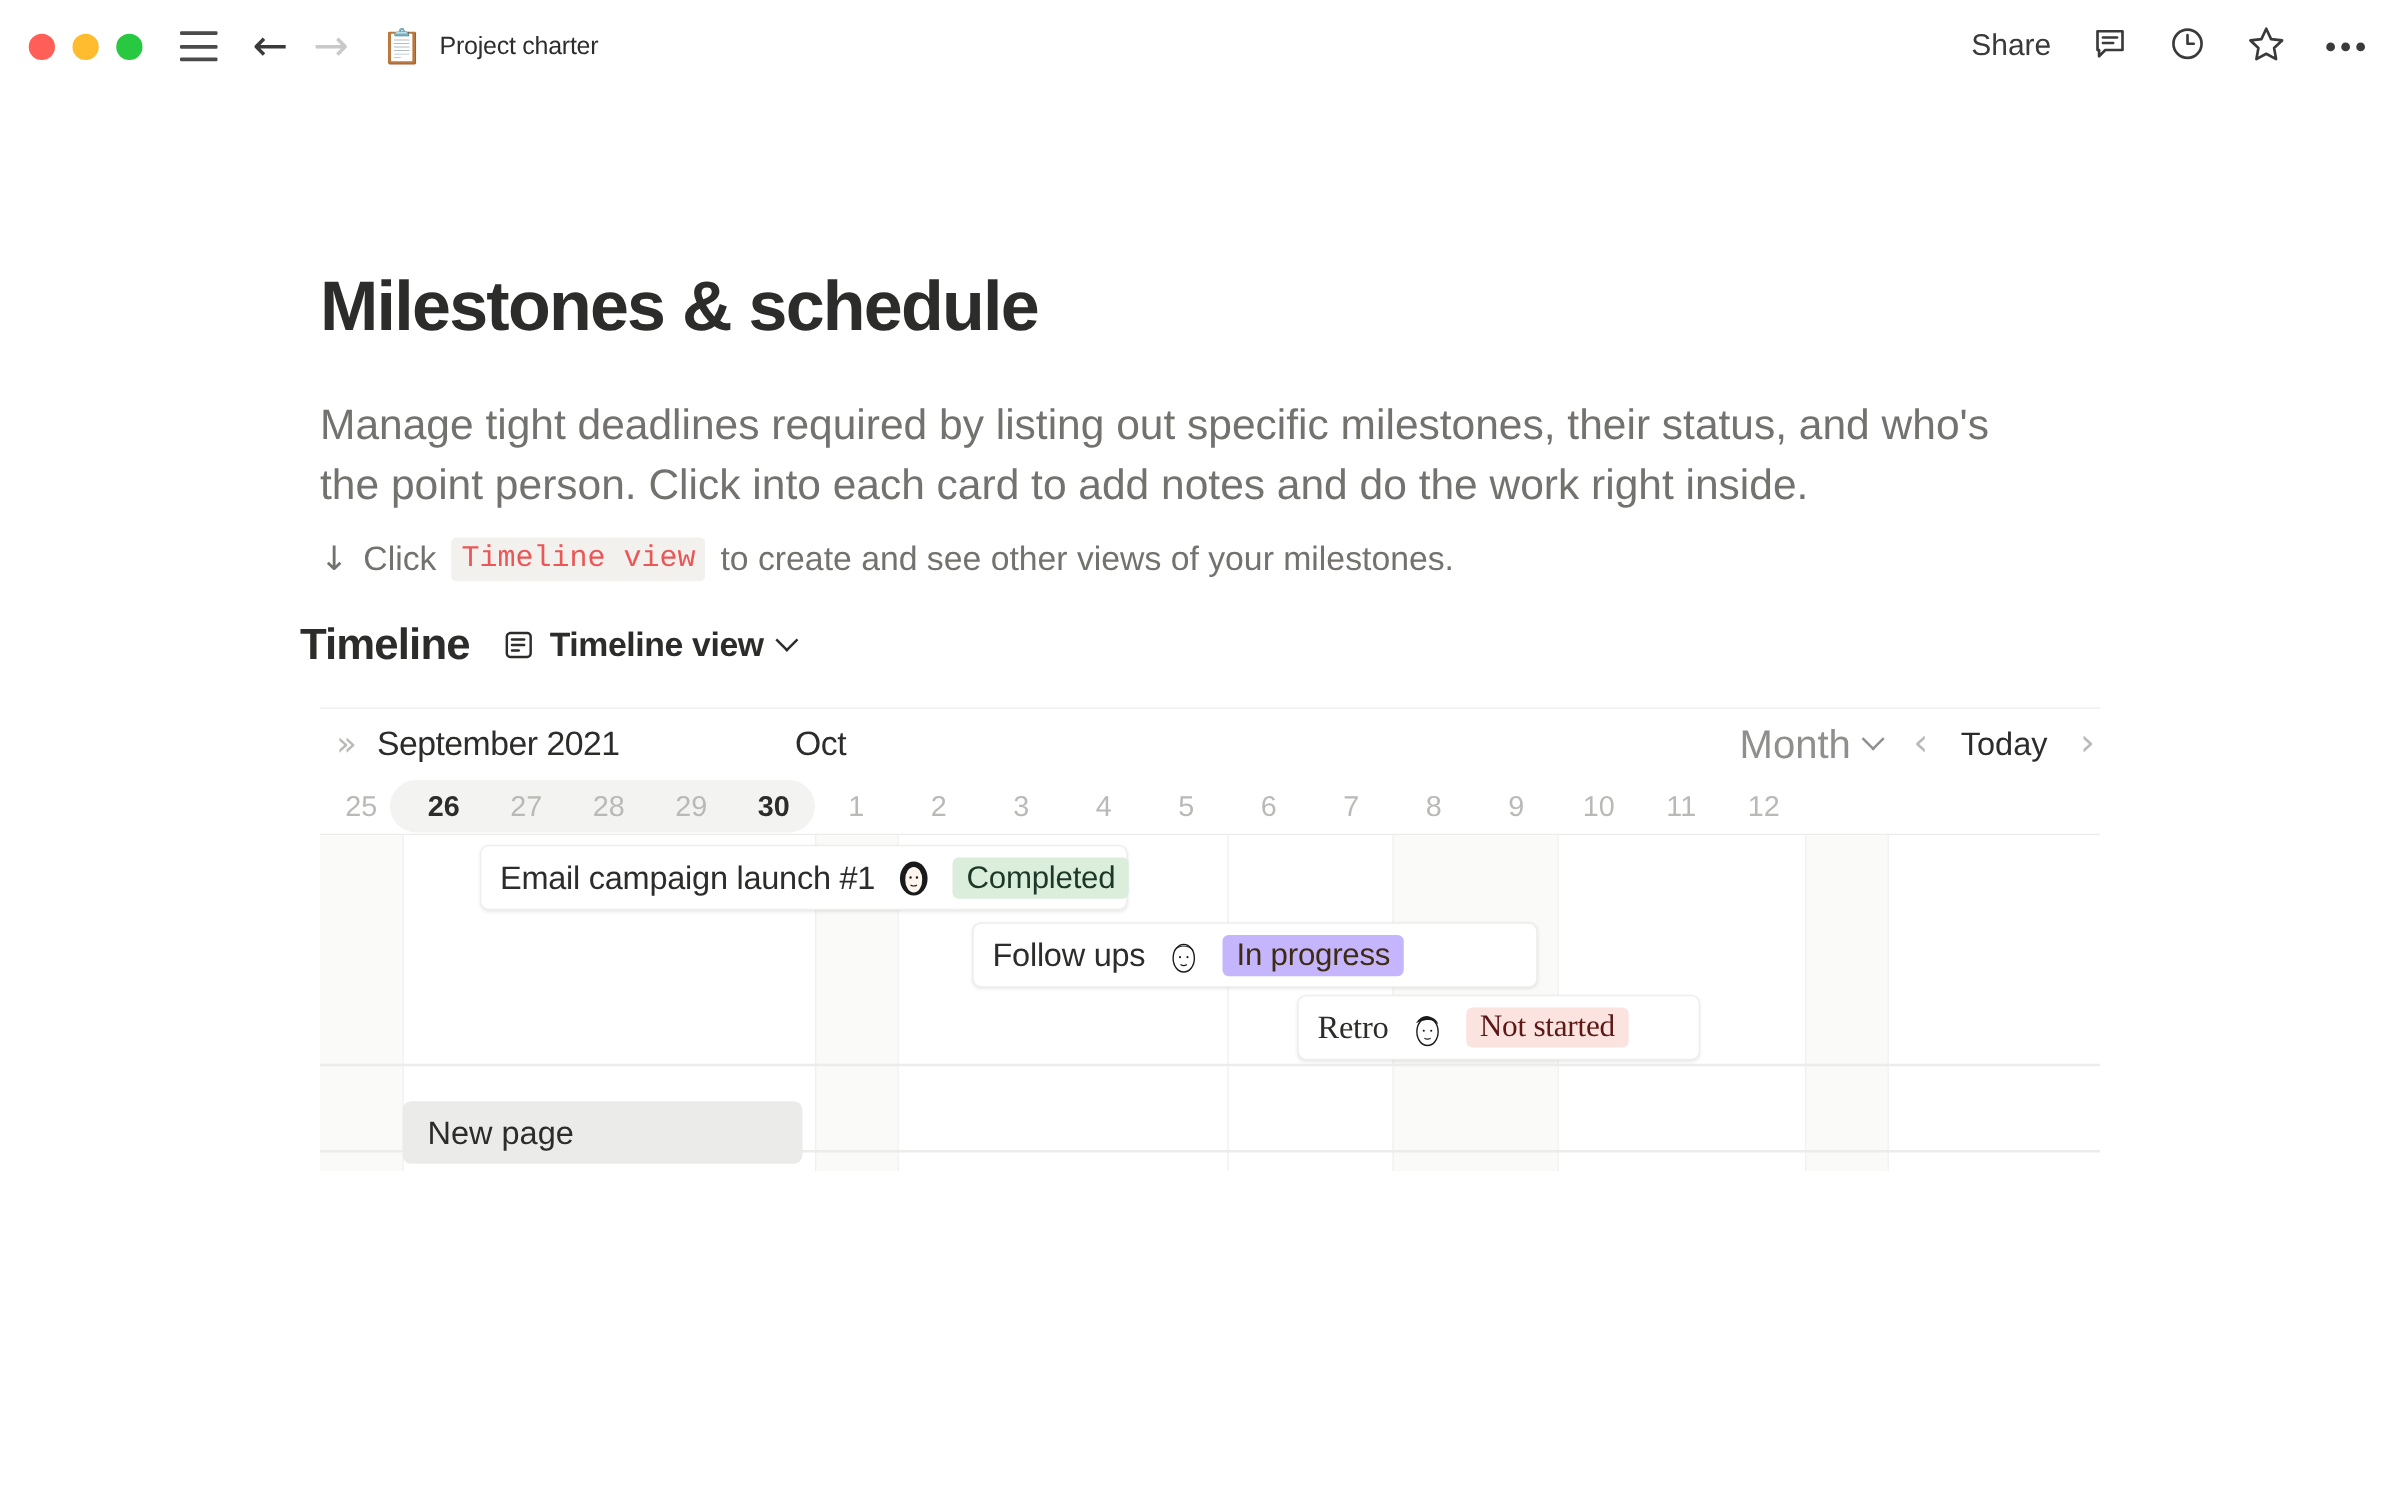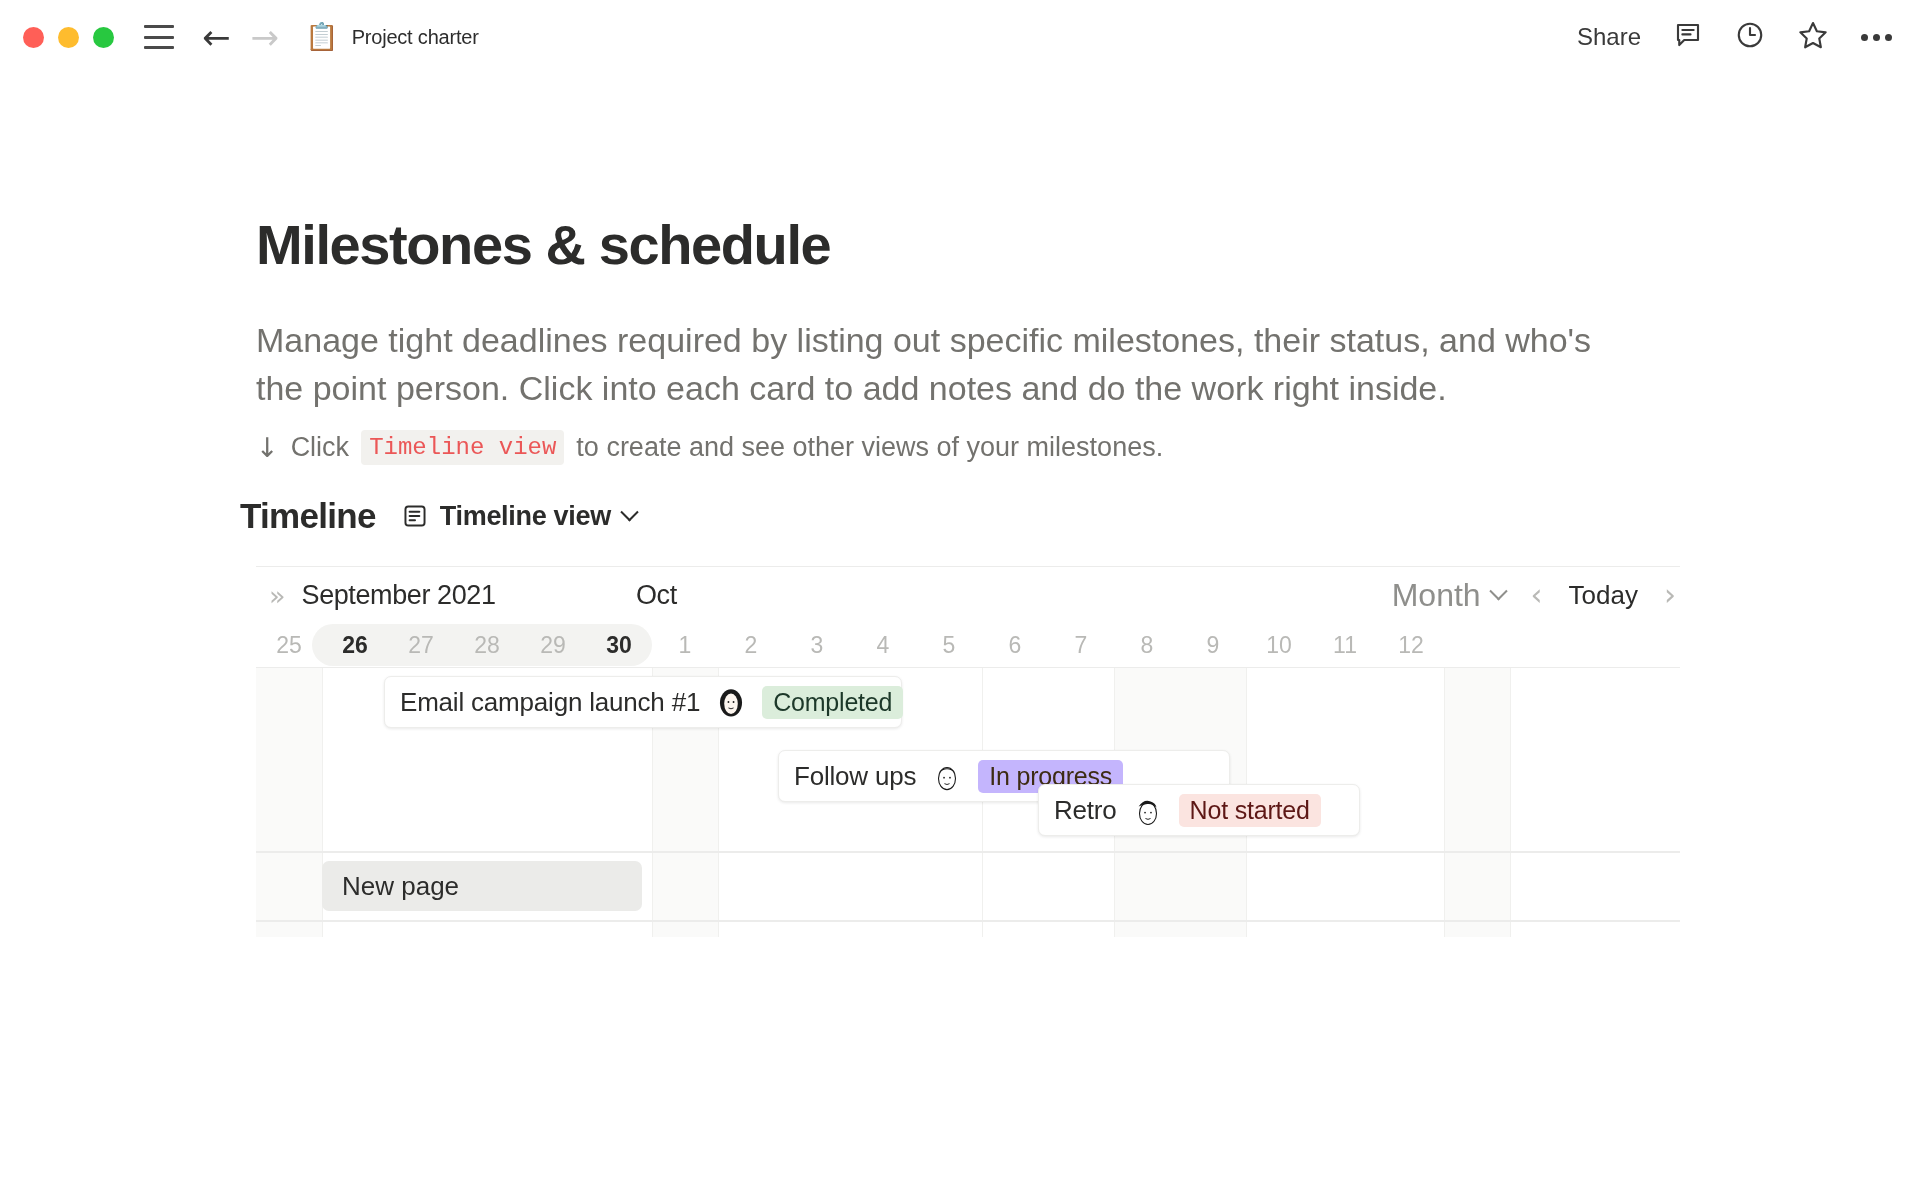--- a/index.html
+++ b/index.html
@@ -345,20 +345,21 @@
     height: 50px;
     background: #ebebe9;
     border-radius: 7px;
     display: flex;
     align-items: center;
     padding: 0 20px;
     font-size: 26px;
     color: #2c2c2b;
     cursor: pointer;
     z-index: 5;
+    margin-top: 20px;
   }
 </style>
 </head>
 <body>
 
 <div class="topbar">
 
   <div class="traffic-lights">
     <span class="tl-dot tl-red"></span>
     <span class="tl-dot tl-yellow"></span>
@@ -506,34 +507,34 @@
             <svg viewBox="0 0 40 40" width="34" height="34">
               <ellipse cx="20" cy="21" rx="13" ry="16" fill="#1a1a1a"></ellipse>
               <ellipse cx="20" cy="22" rx="8" ry="12" fill="#fdf6ef"></ellipse>
               <circle cx="17" cy="20" r="1.1" fill="#1a1a1a"></circle>
               <circle cx="23" cy="20" r="1.1" fill="#1a1a1a"></circle>
               <path d="M17 27 q3 2 6 0" stroke="#1a1a1a" stroke-width="1.1" fill="none"></path>
             </svg>
           </span>
           <span class="badge badge-completed">Completed</span>
         </div>
-        <div class="tl-card" style="left: 522px; width: 452px; top: 70px; margin-top: 12px;">
+        <div class="tl-card" style="left: 522px; width: 452px; top: 70px;">
           <span class="card-title">Follow ups</span>
           <span class="avatar">
             <svg viewBox="0 0 40 40" width="34" height="34">
               <ellipse cx="20" cy="23" rx="10" ry="13" fill="#ffffff" stroke="#1a1a1a" stroke-width="1.3"></ellipse>
               <path d="M10 17 q10 -10 20 0 q-3 -6 -10 -6 q-7 0 -10 6z" fill="#1a1a1a"></path>
               <circle cx="16.5" cy="22" r="1" fill="#1a1a1a"></circle>
               <circle cx="23.5" cy="22" r="1" fill="#1a1a1a"></circle>
               <path d="M17 29 q3 2 6 0" stroke="#1a1a1a" stroke-width="1.1" fill="none"></path>
             </svg>
           </span>
           <span class="badge badge-inprogress">In progress</span>
         </div>
-        <div class="tl-card" style="left: 782px; width: 322px; top: 116px;">
+        <div class="tl-card" style="left: 782px; width: 322px; top: 128px; font-family: Liberation Serif, serif;">
           <span class="card-title">Retro</span>
           <span class="avatar">
             <svg viewBox="0 0 40 40" width="34" height="34">
               <ellipse cx="20" cy="24" rx="10" ry="13" fill="#ffffff" stroke="#1a1a1a" stroke-width="1.3"></ellipse>
               <path d="M9 16 q6 -9 14 -6 q6 2 7 7 q-5 -5 -11 -4 q-6 1 -10 3z" fill="#1a1a1a"></path>
               <circle cx="16.5" cy="23" r="1" fill="#1a1a1a"></circle>
               <circle cx="23.5" cy="23" r="1" fill="#1a1a1a"></circle>
               <path d="M17 30 q3 2 6 0" stroke="#1a1a1a" stroke-width="1.1" fill="none"></path>
             </svg>
           </span>

